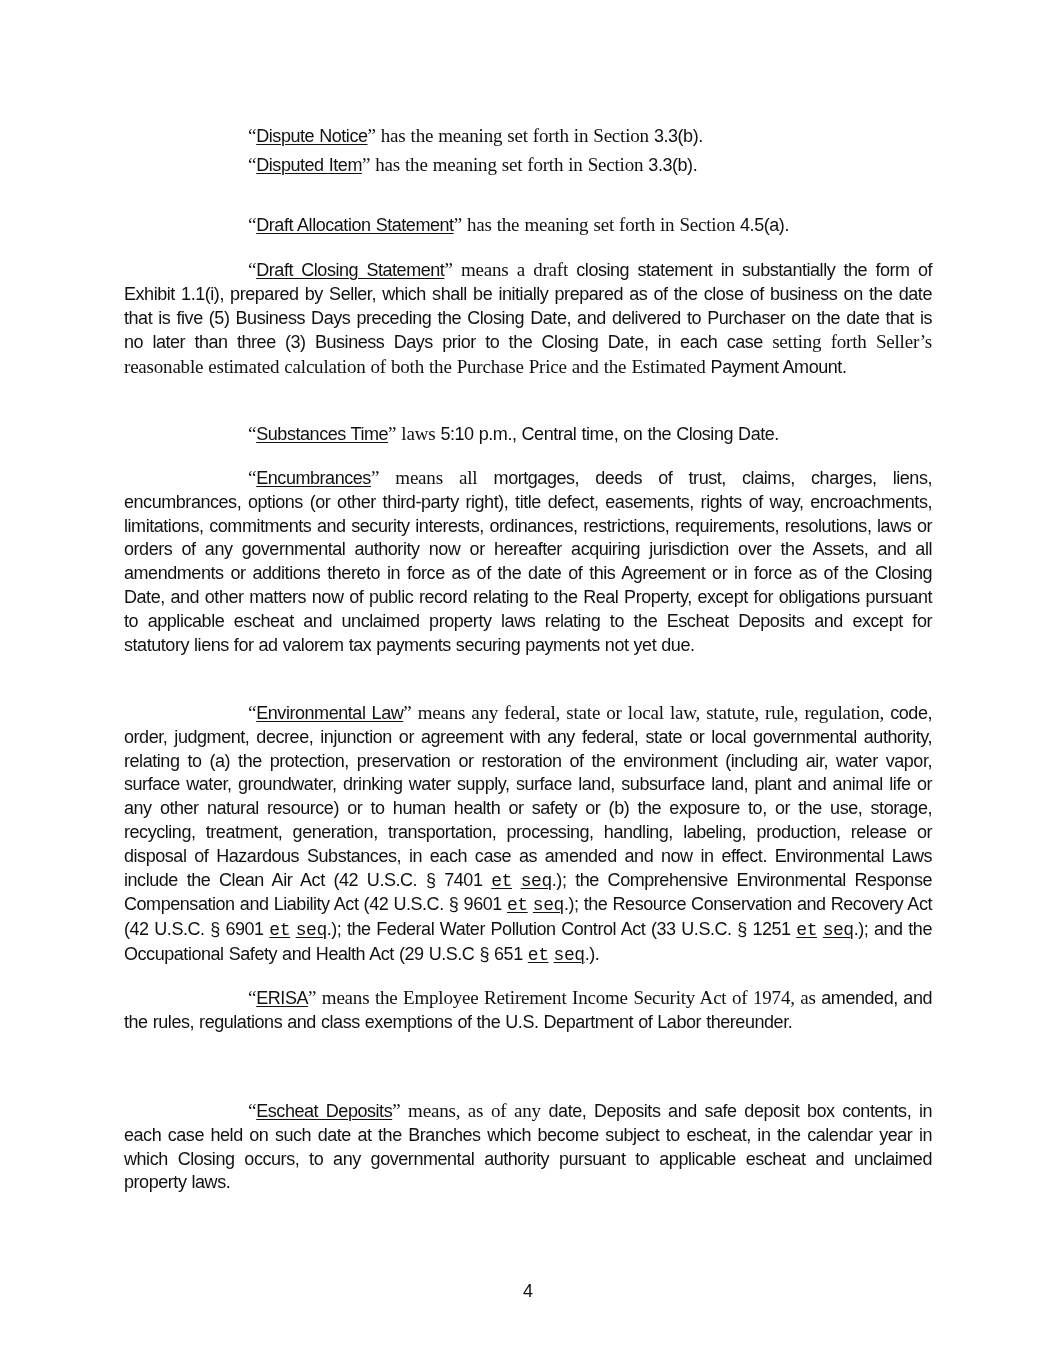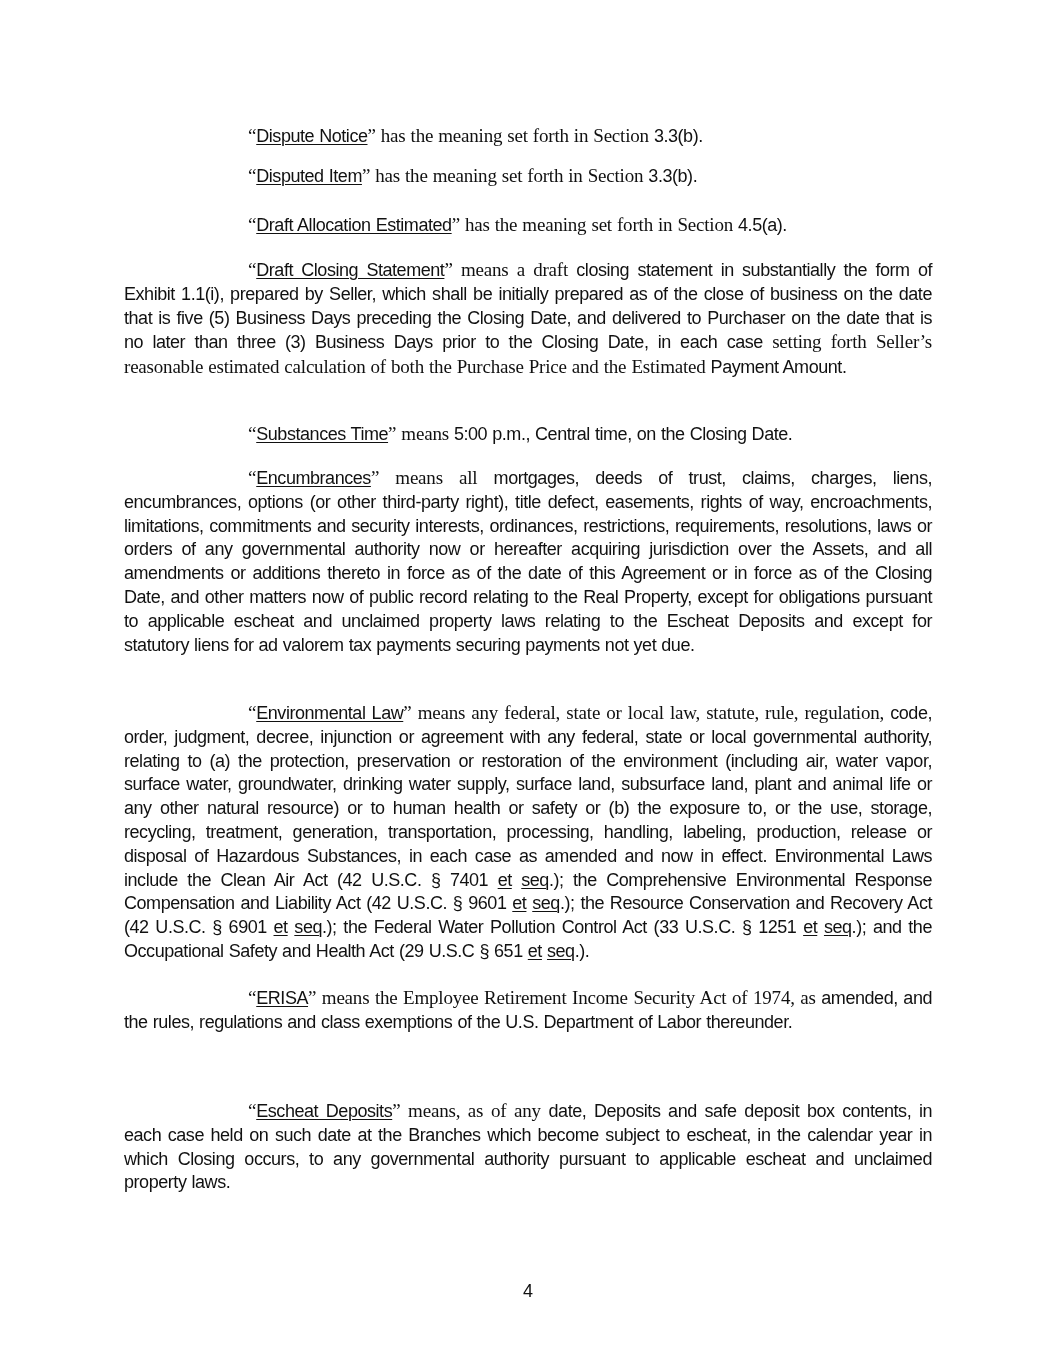--- a/index.html
+++ b/index.html
@@ -44,45 +44,46 @@
     }
     .term {
       text-decoration: underline;
       text-underline-offset: 2px;
       text-decoration-thickness: 1px;
     }
     .ul {
       text-decoration: underline;
       text-underline-offset: 2px;
       text-decoration-thickness: 1px;
+      font-family: Liberation Mono, monospace;
     }
     .page-number {
       position: absolute;
       left: 0;
       width: 808px;
       top: 1281px;
       text-align: center;
       font-family: "Liberation Sans", sans-serif;
       font-size: 18px;
     }
   </style>
 </head>
 <body>
 
 <div class="page">
 
   <p class="para single" style="top:124px;"><span class="serif">“</span><span class="term">Dispute Notice</span><span class="serif">” has the meaning set forth in Section </span><span>3.3(b).</span></p>
 
-  <p class="para single" style="top:164px;"><span class="serif">“</span><span class="term">Disputed Item</span><span class="serif">” has the meaning set forth in Section </span><span>3.3(b).</span></p>
+  <p class="para single" style="top:153px;"><span class="serif">“</span><span class="term">Disputed Item</span><span class="serif">” has the meaning set forth in Section </span><span>3.3(b).</span></p>
 
-  <p class="para single" style="top:213px;"><span class="serif">“</span><span class="term">Draft Allocation Estimated</span><span class="serif">” has the meaning set forth in Section </span><span>4.5(a).</span></p>
+  <p class="para single" style="top:213px;"><span class="serif">“</span><span class="term">Draft Allocation Statement</span><span class="serif">” has the meaning set forth in Section </span><span>4.5(a).</span></p>
 
   <p class="para" style="top:258px;"><span class="serif">“</span><span class="term">Draft Closing Statement</span><span class="serif">” means a draft </span><span>closing statement in substantially the form of Exhibit 1.1(i), prepared by Seller, which shall be initially prepared as of the close of business on the date that is five (5) Business Days preceding the Closing Date, and delivered to Purchaser on the date that is no later than three (3) Business Days prior to the Closing Date, in each case </span><span class="serif">setting forth Seller’s reasonable estimated calculation of both the Purchase Price and the Estimated</span><span> Payment Amount.</span></p>
 
-  <p class="para single" style="top:422px;"><span class="serif">“</span><span class="term">Substances Time</span><span class="serif">” means </span><span>5:00 p.m., Central time, on the Closing Date.</span></p>
+  <p class="para single" style="top:422px;"><span class="serif">“</span><span class="term">Substances Time</span><span class="serif">” laws </span><span>5:10 p.m., Central time, on the Closing Date.</span></p>
 
   <p class="para" style="top:466px;"><span class="serif">“</span><span class="term">Encumbrances</span><span class="serif">” means all </span><span>mortgages, deeds of trust, claims, charges, liens, encumbrances, options (or other third-party right), title defect, easements, rights of way, encroachments, limitations, commitments and security interests, ordinances, restrictions, requirements, resolutions, laws or orders of any governmental authority now or hereafter acquiring jurisdiction over the Assets, and all amendments or additions thereto in force as of the date of this Agreement or in force as of the Closing Date, and other matters now of public record relating to the Real Property, except for obligations pursuant to applicable escheat and unclaimed property laws relating to the Escheat Deposits and except for statutory liens for ad valorem tax payments securing payments not yet due.</span></p>
 
   <p class="para" style="top:701px;"><span class="serif">“</span><span class="term">Environmental Law</span><span class="serif">” means any federal, state or local law, statute, rule, regulation,</span><span> code, order, judgment, decree, injunction or agreement with any federal, state or local governmental authority, relating to (a) the protection, preservation or restoration of the environment (including air, water vapor, surface water, groundwater, drinking water supply, surface land, subsurface land, plant and animal life or any other natural resource) or to human health or safety or (b) the exposure to, or the use, storage, recycling, treatment, generation, transportation, processing, handling, labeling, production, release or disposal of Hazardous Substances, in each case as amended and now in effect.  Environmental Laws include the Clean Air Act (42 U.S.C. § 7401 </span><span class="ul">et</span> <span class="ul">seq</span><span>.); the Comprehensive Environmental Response Compensation and Liability Act (42 U.S.C. § 9601 </span><span class="ul">et</span> <span class="ul">seq</span><span>.); the Resource Conservation and Recovery Act (42 U.S.C. § 6901 </span><span class="ul">et</span> <span class="ul">seq</span><span>.); the Federal Water Pollution Control Act (33 U.S.C. § 1251 </span><span class="ul">et</span> <span class="ul">seq</span><span>.); and the Occupational Safety and Health Act (29 U.S.C § 651 </span><span class="ul">et</span> <span class="ul">seq</span><span>.).</span></p>
 
   <p class="para" style="top:986px;"><span class="serif">“</span><span class="term">ERISA</span><span class="serif">” means the Employee Retirement Income Security Act of 1974, as</span><span> amended, and the rules, regulations and class exemptions of the U.S. Department of Labor thereunder.</span></p>
 
   <p class="para" style="top:1099px;"><span class="serif">“</span><span class="term">Escheat Deposits</span><span class="serif">” means, as of any </span><span>date, Deposits and safe deposit box contents, in each case held on such date at the Branches which become subject to escheat, in the calendar year in which Closing occurs, to any governmental authority pursuant to applicable escheat and unclaimed property laws.</span></p>
 
   <div class="page-number">4</div>

